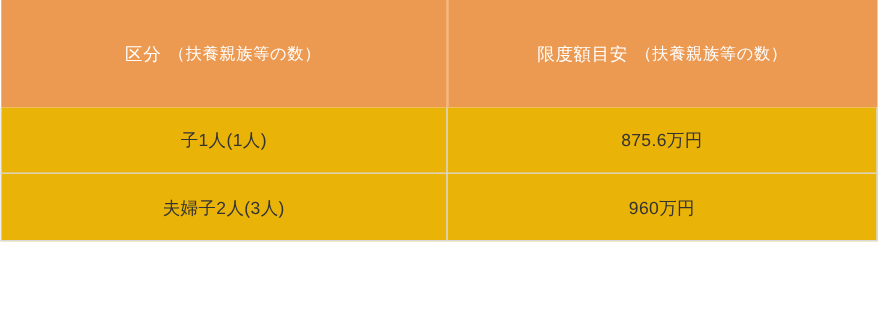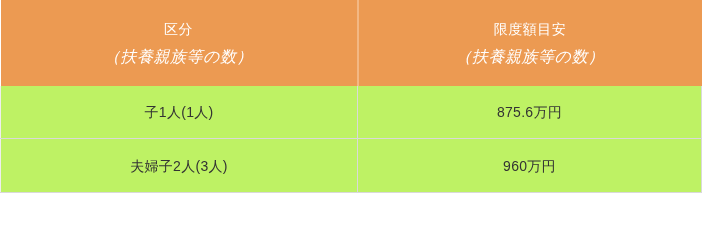--- a/index.html
+++ b/index.html
@@ -42,39 +42,38 @@
     vertical-align: middle;
     padding: 0;
     height: 86px;
     border: none;
   }
   thead tr.header-row th.header-category {
     border-right: 2px solid #f3b884;
   }
   .header-stack {
     display: flex;
-    flex-direction: column;
+    flex-direction: row;
     align-items: center;
     justify-content: center;
     height: 86px;
     gap: 6px;
   }
   .header-line-main {
     font-size: 14px;
     letter-spacing: 0.5px;
   }
   .header-line-sub {
-    font-size: 16px;
+    font-size: 13px;
     letter-spacing: 0.5px;
-    font-style: italic;
   }
 
   
   tbody td {
-    background: #bef264;
+    background: #eab308;
     color: #333333;
     font-size: 14px;
     text-align: center;
     vertical-align: middle;
     height: 52px;
     padding: 0;
     border-bottom: 1px solid #d9d9d9;
     border-right: 1px solid #d9d9d9;
     letter-spacing: 0.3px;
   }

